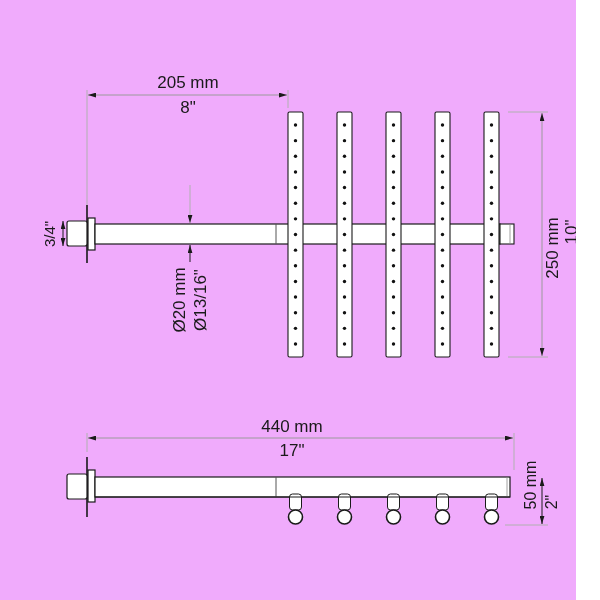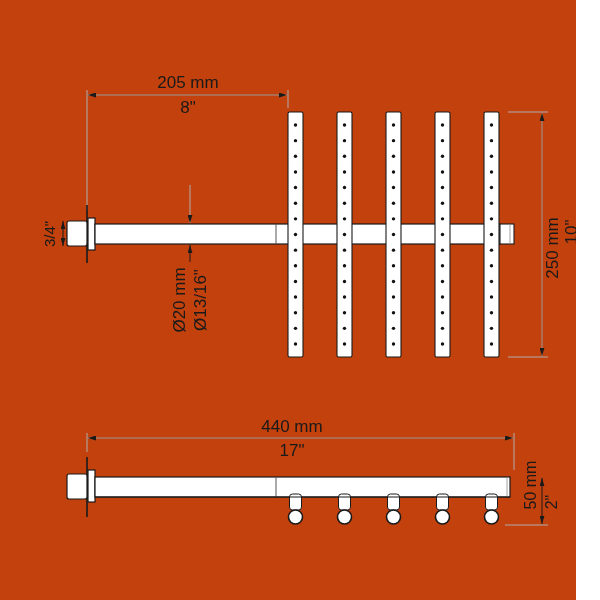--- a/index.html
+++ b/index.html
@@ -1,16 +1,16 @@
 <!DOCTYPE html>
 <html><head>
 <meta charset="utf-8">
 <style>
   html, body { margin: 0; padding: 0; background: #ffffff; }
-  #canvas { position: relative; width: 576px; height: 600px; overflow: hidden; background: #c2410c; }
+  #canvas { position: relative; width: 576px; height: 600px; overflow: hidden; background: #f0abfc; }
   svg { position: absolute; left: 0; top: 0; }
   .lbl { font-family: "Liberation Sans", sans-serif; fill: #1a1a1a; }
 </style>
 </head>
 <body>
 
 <div id="canvas">
   <svg id="drw" width="600" height="600" viewBox="0 0 600 600">
     <defs>
       <marker id="arr" viewBox="0 0 10 6" refX="10" refY="3" markerWidth="8" markerHeight="5" orient="auto-start-reverse">

